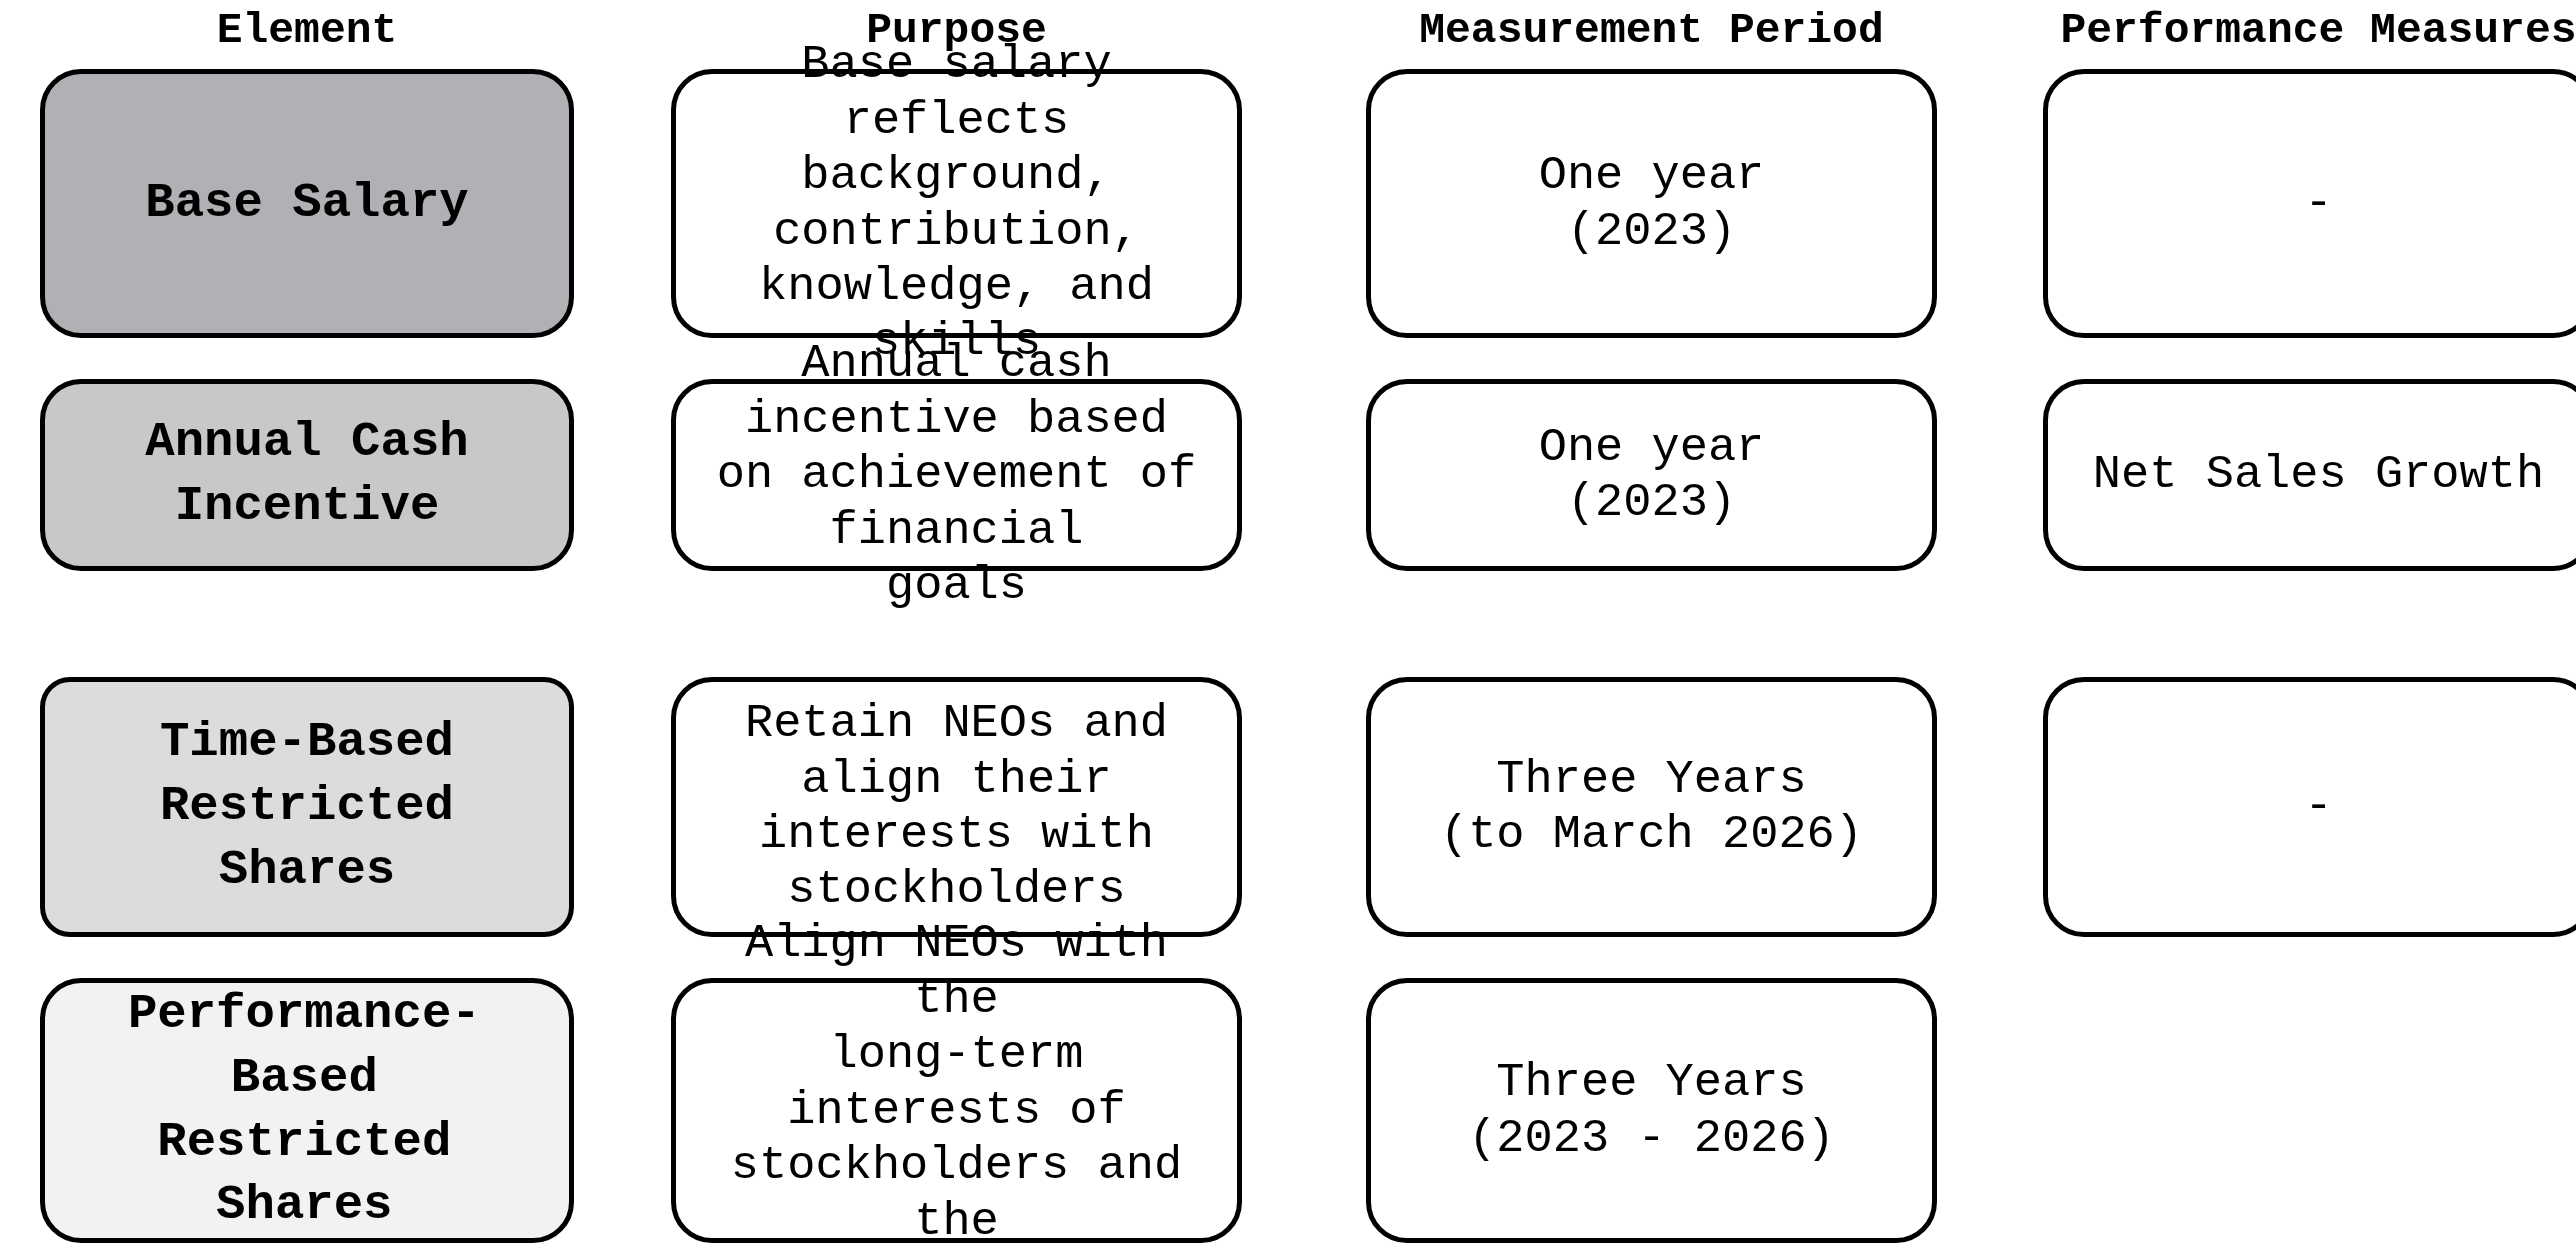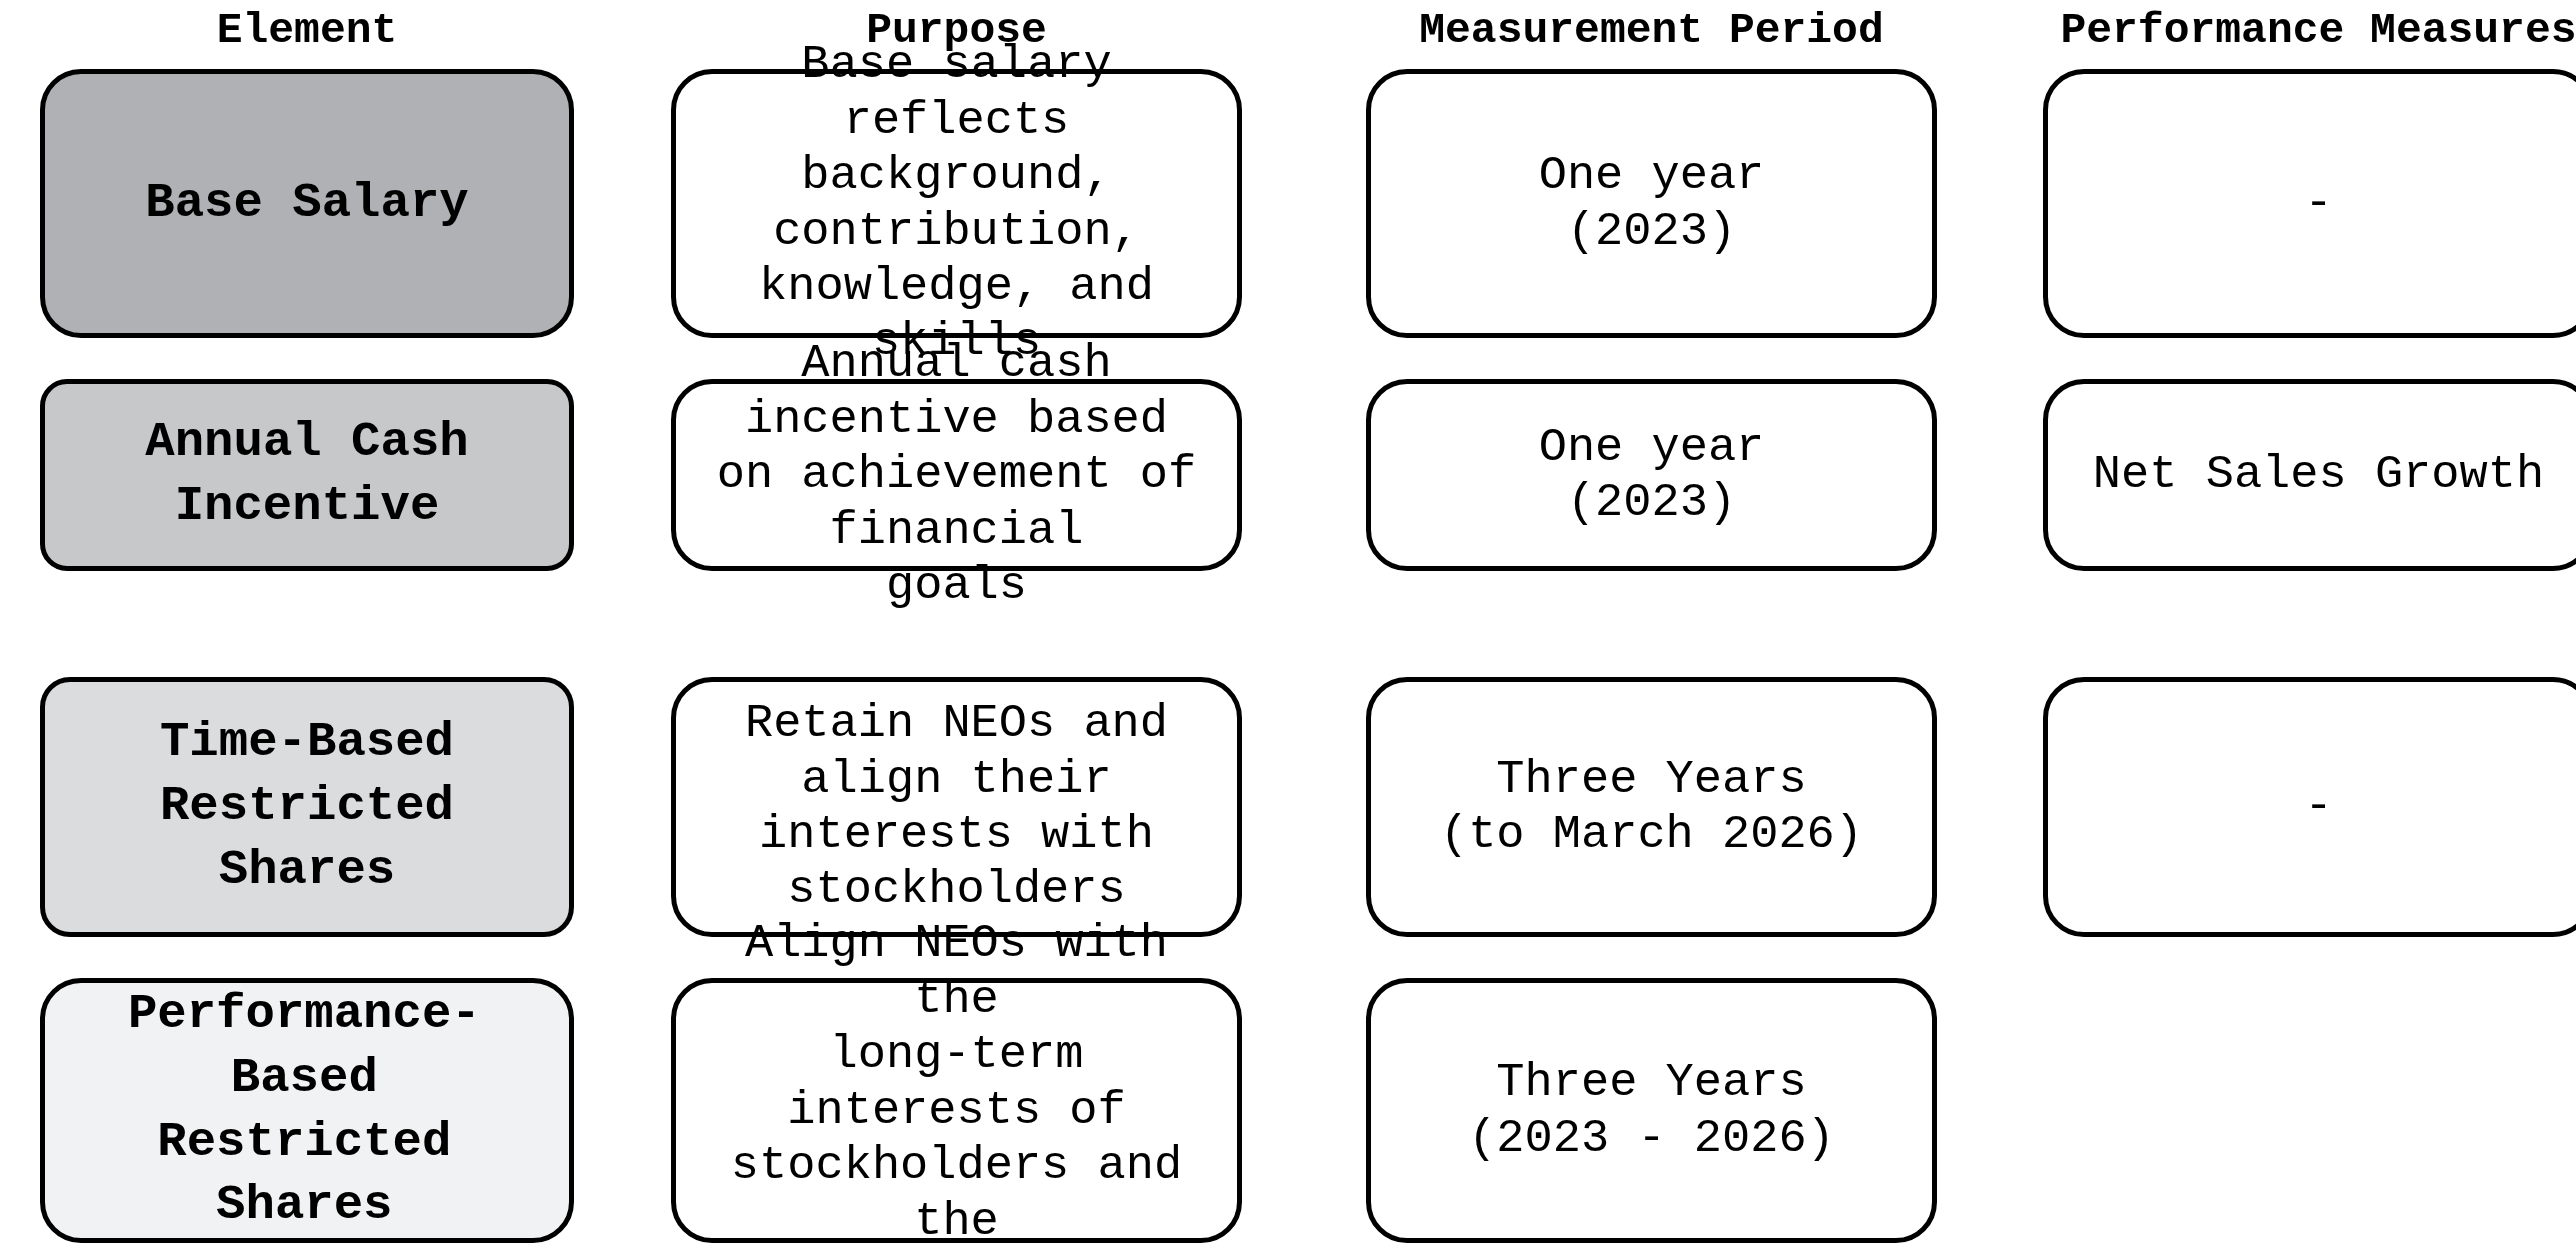--- a/index.html
+++ b/index.html
@@ -71,21 +71,21 @@
   <div class="col-header c4">Performance Measures</div>
 
   <div class="box element c1 r1" style="background: rgb(175, 177, 180);">Base Salary</div>
   <div class="box c2 r1">Base salary reflects
 background, contribution,
 knowledge, and skills</div>
   <div class="box c3 r1">One year
 (2023)</div>
   <div class="box c4 r1">-</div>
 
-  <div class="box element c1 r2" style="background: rgb(199, 200, 202); border-radius: 27px;">Annual Cash
+  <div class="box element c1 r2" style="background: rgb(199, 200, 202);">Annual Cash
 Incentive</div>
   <div class="box c2 r2">Annual cash incentive based
 on achievement of financial
 goals</div>
   <div class="box c3 r2">One year
 (2023)</div>
   <div class="box c4 r2">Net Sales Growth</div>
 
   <div class="box element c1 r3" style="background: rgb(219, 220, 222); border-radius: 30px;">Time-Based
 Restricted

